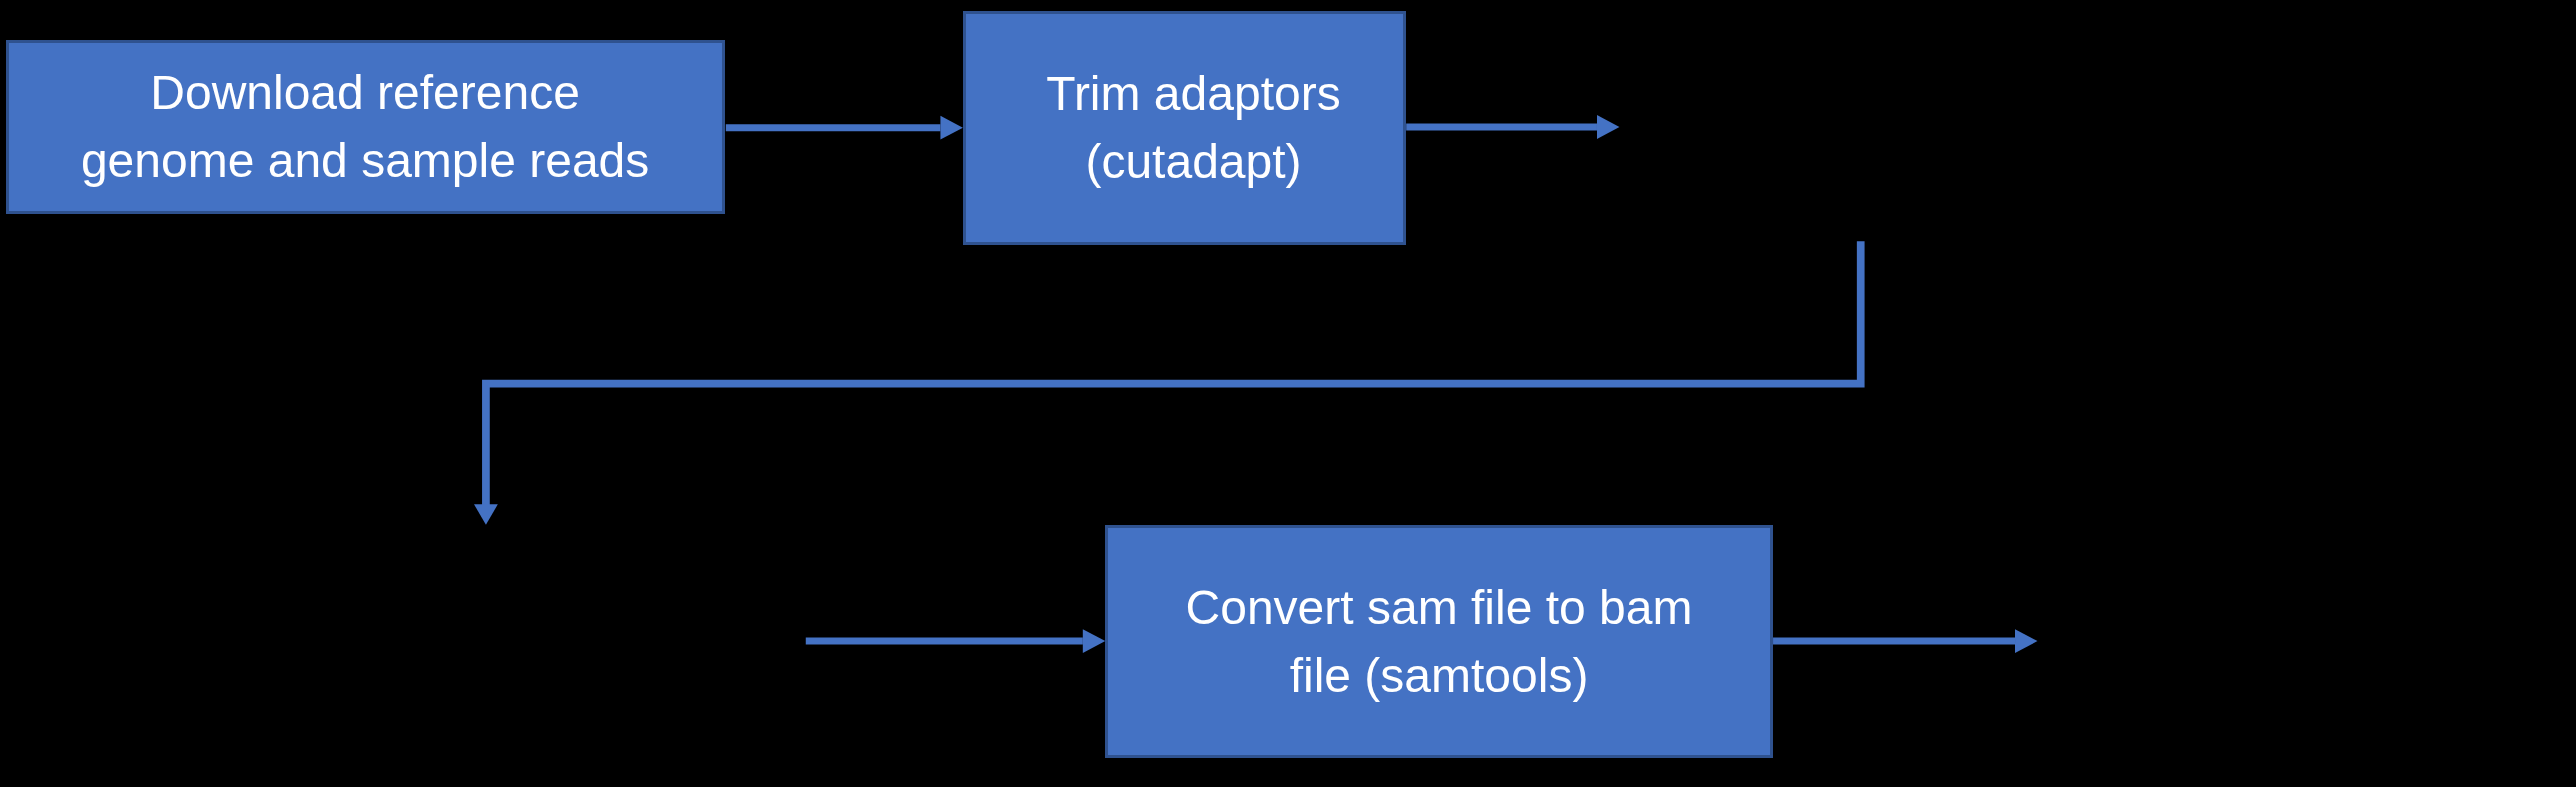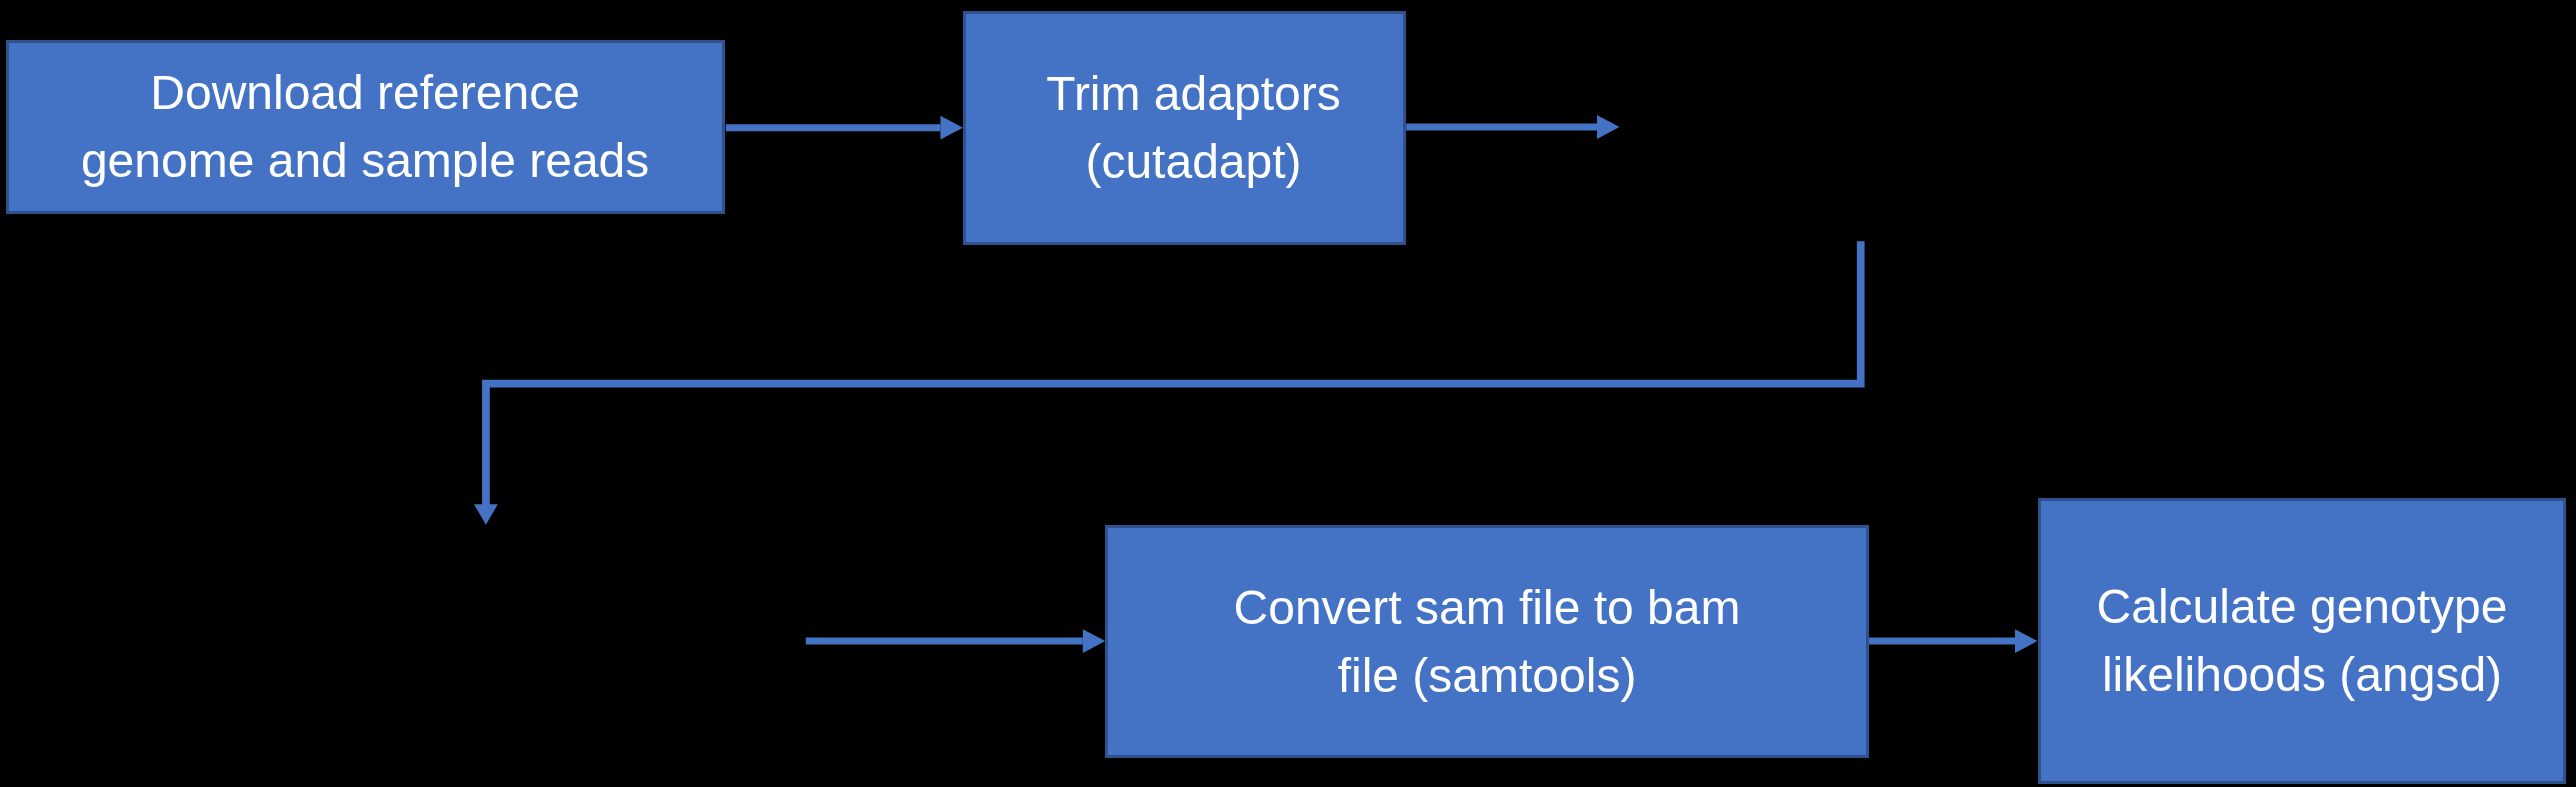--- a/index.html
+++ b/index.html
@@ -35,21 +35,21 @@
     text-align: center;
     font-size: 48px;
     line-height: 68px;
     white-space: pre-line;
   }
   
   .node-download     { left: 5.6px;    top: 40px;  width: 719px; height: 174px; }
   .node-trim         { left: 963px; top: 10.5px;  width: 443px;  height: 234px; padding-left: 18px; }
   .node-index        { left: 1620px; top: 7px;  width: 491px;  height: 234px; }
   .node-map          { left: 175px;  top: 525px; width: 630px;  height: 233px; }
-  .node-convert      { left: 1105px; top: 525px; width: 764px;  height: 233px; }
+  .node-convert      { left: 1105px; top: 525px; width: 668px;  height: 233px; }
   .node-likelihoods  { left: 2038px; top: 498px; width: 528px;  height: 286px; }
   .connectors line  { stroke: #4472C4; stroke-width: 10px; }
   .connectors path  { stroke: #4472C4; stroke-width: 11px; fill: none; }
   .connectors polygon { fill: #4472C4; }
 </style>
 </head>
 <body>
 
 <div class="canvas">
 
@@ -86,19 +86,15 @@
 (cutadapt)</span>
   </div>
 
 
 
   <div class="node node-convert">
     <span>Convert sam file to bam
 file (samtools)</span>
   </div>
 
-  <div class="node node-likelihoods">
-    <span>Calculate genotype
-likelihoods (angsd)</span>
-  </div>
 
 </div>
 
 
 </body></html>

